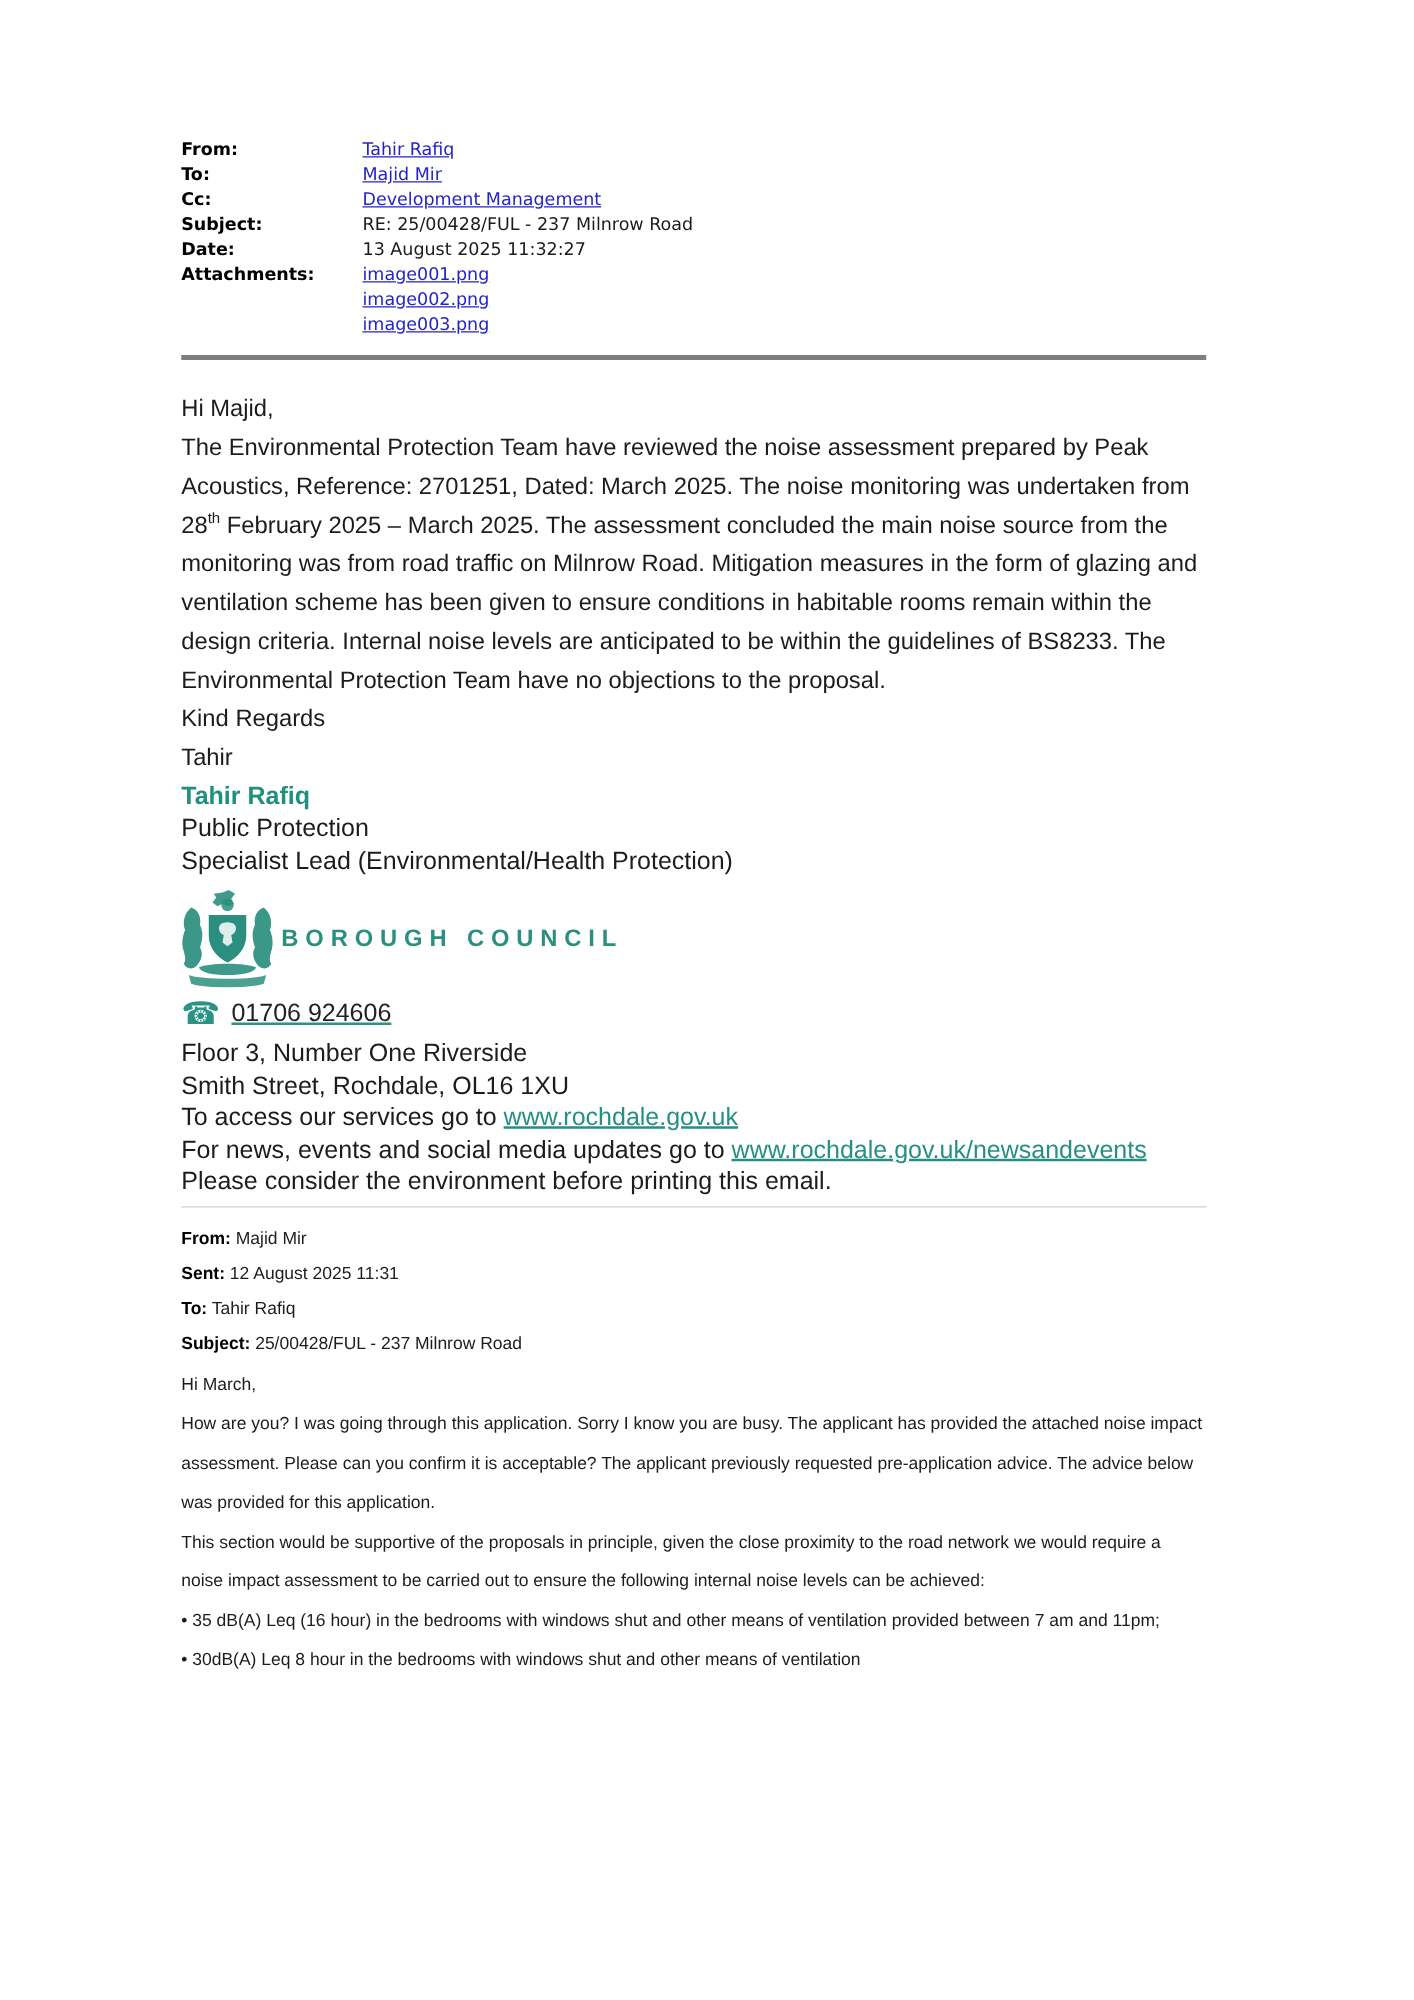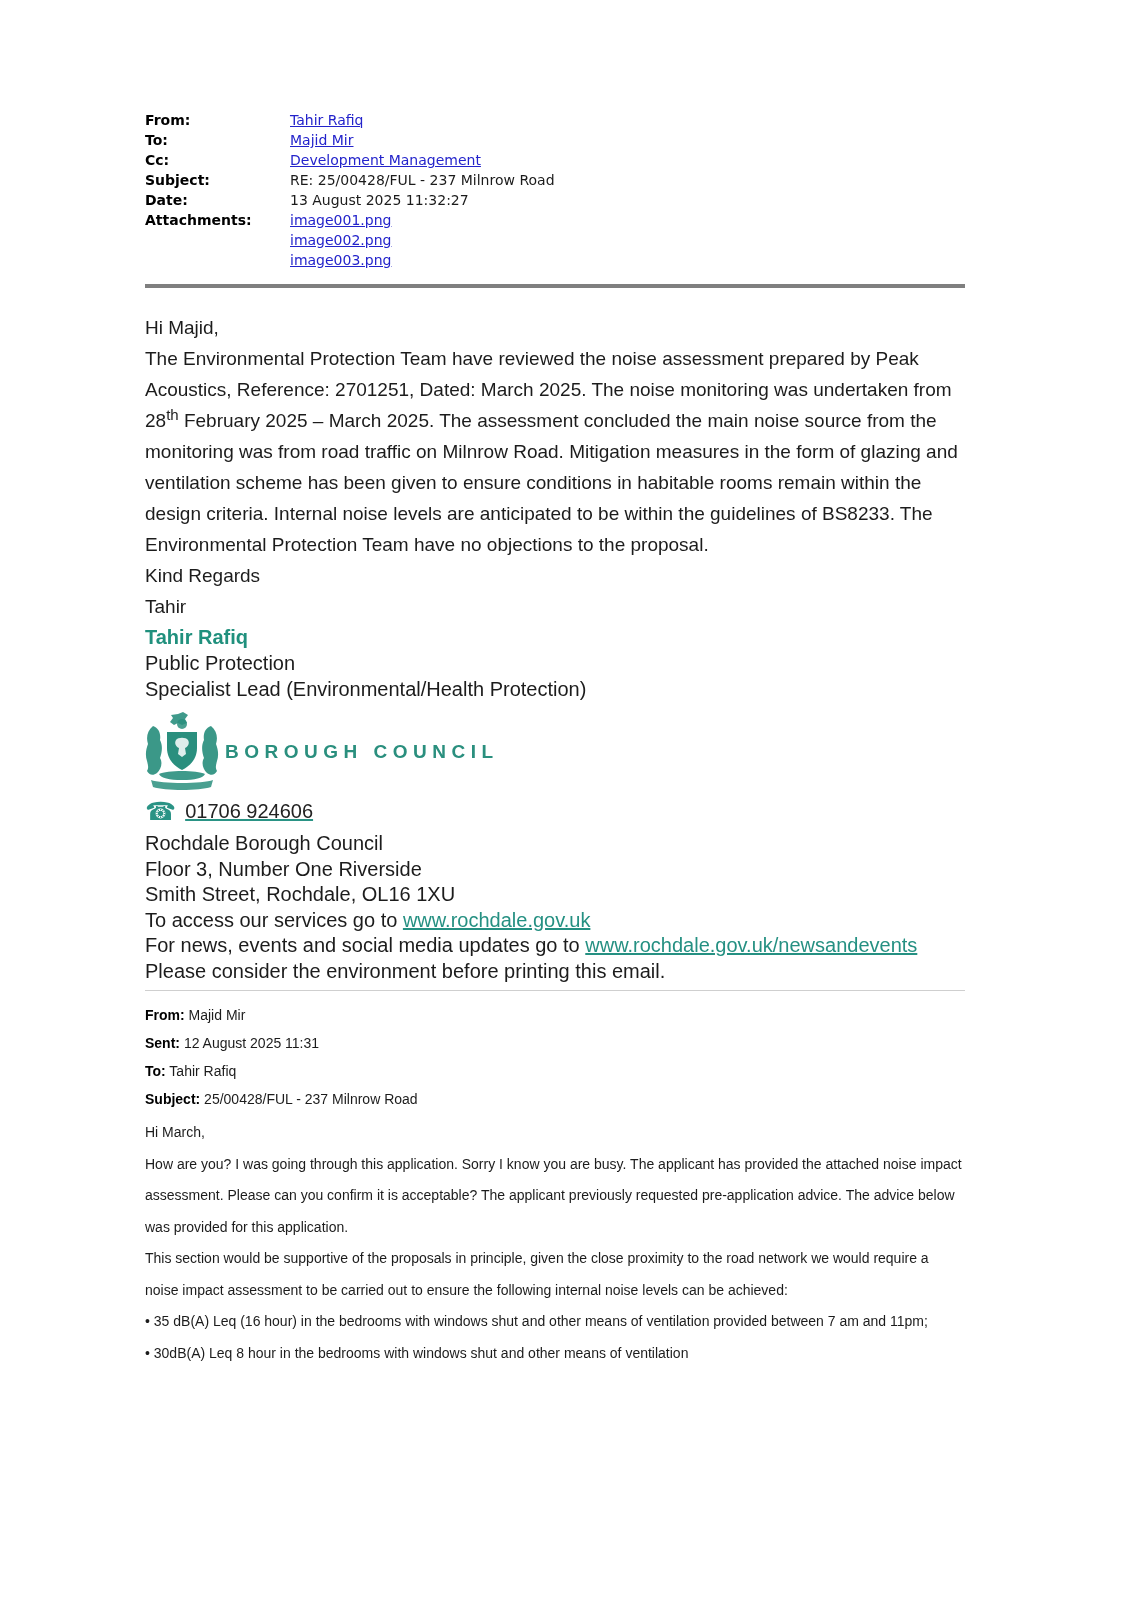--- a/index.html
+++ b/index.html
@@ -31,21 +31,21 @@
   .top-rule {
     margin-top: 14px;
     height: 4px;
     background: #7f7f7f;
     width: 820px;
   }
 
   
   .body1 { margin-top: 24px; font-size: 19px; line-height: 31px; color: #1c1c1c; }
   .body1 p { margin: 0; }
-  .body1 sup { font-size: 15px; vertical-align: super; line-height: 0; }
+  .body1 sup { font-size: 12px; vertical-align: super; line-height: 0; }
 
   
   .sig { margin-top: 2px; font-size: 20px; line-height: 26px; color: #1c1c1c; }
   .sig-name { color: #20907d; font-weight: bold; }
 
   .logo-row { display: flex; align-items: center; margin-top: 10px; margin-bottom: 8px; }
   .crest { width: 74px; height: 78px; flex: 0 0 74px; }
   .logo-text { margin-left: 6px; color: #2a8f7e; }
   .logo-l1 { font-size: 35px; font-weight: bold; letter-spacing: 9px; line-height: 34px; }
   .logo-l2 { font-size: 19px; font-weight: bold; letter-spacing: 5.5px; line-height: 22px; margin-top: 2px; }
@@ -141,21 +141,20 @@
         <div class="logo-text">
           <div class="logo-l2">BOROUGH COUNCIL</div>
         </div>
       </div>
 
       <div class="contact-row">
         <span class="phone-glyph">☎</span>
         <a class="dark-link">01706 924606</a>
       </div>
 
-      <div class="line">Rochdale Borough Council</div>
       <div class="line">Floor 3, Number One Riverside</div>
       <div class="line">Smith Street, Rochdale, OL16 1XU</div>
       <div class="line"><span>To access our services go to </span><a class="teal-link">www.rochdale.gov.uk</a></div>
       <div class="line"><span>For news, events and social media updates go to </span><a class="teal-link">www.rochdale.gov.uk/newsandevents</a></div>
       <div class="env-note">Please consider the environment before printing this email.</div>
     </div>
 
     <div class="quote-rule"></div>
 
     <div class="quoted">

